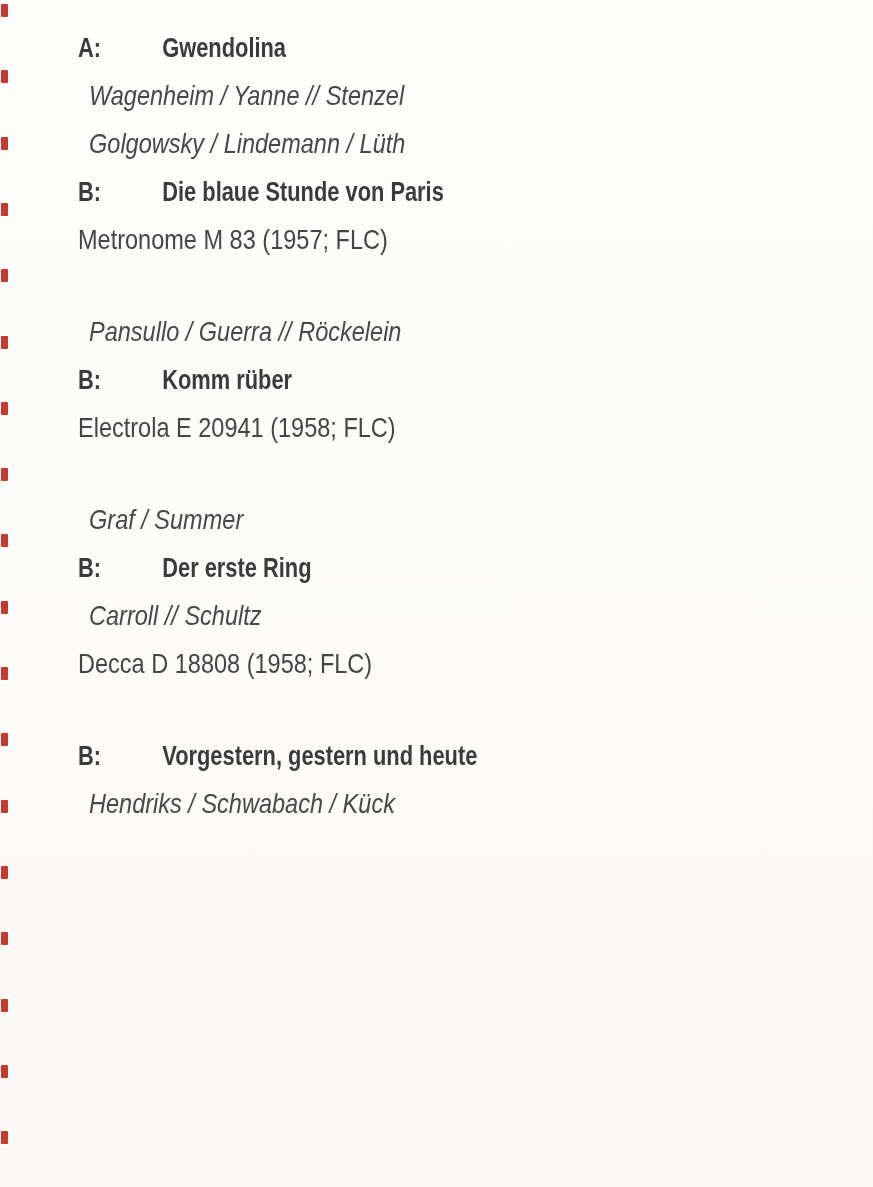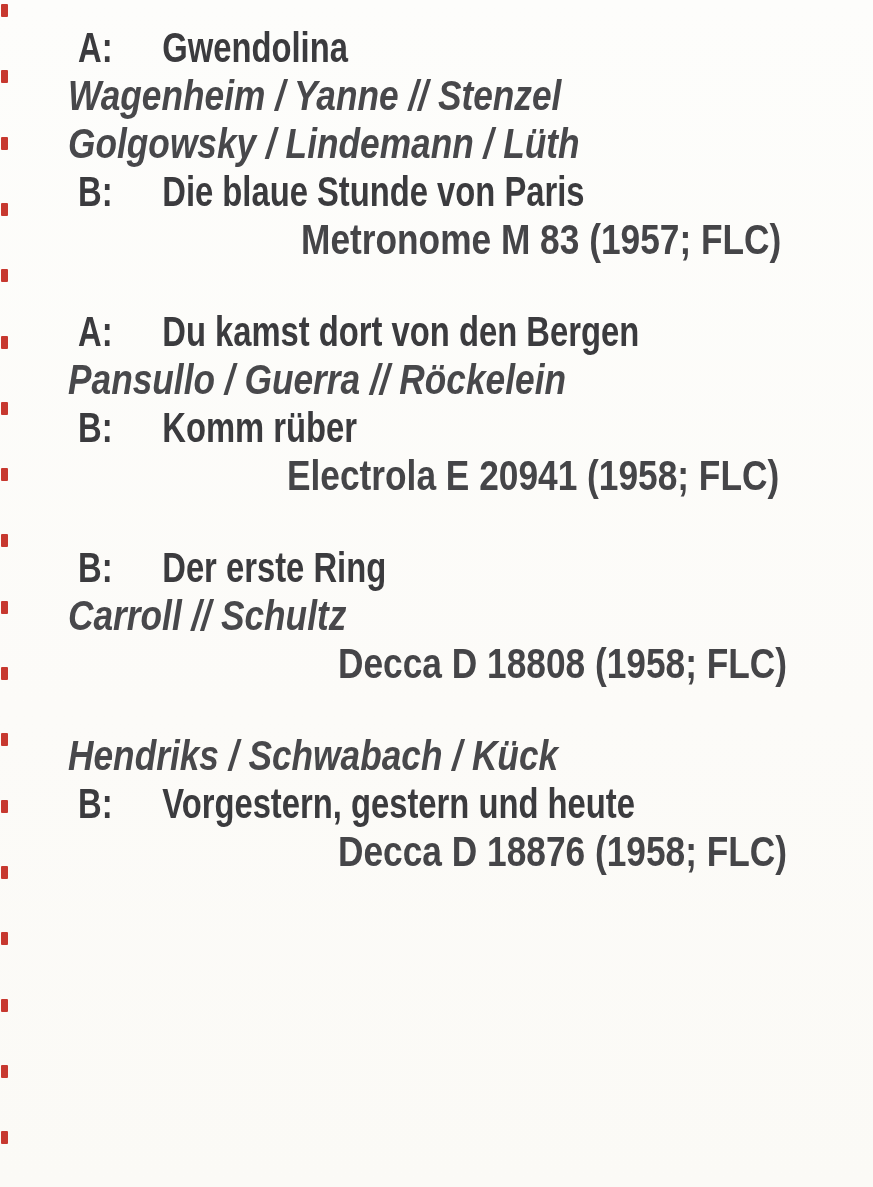--- a/index.html
+++ b/index.html
@@ -37,39 +37,38 @@
     border-radius: 1px;
     opacity: 0.92;
   }
   .record-block {
     margin: 0 0 44px 0;
   }
   .row {
     height: 48px;
     line-height: 48px;
     white-space: nowrap;
-    font-size: 42px;
+    font-size: 28px;
     color: #3f3f42;
   }
   .row-title {
     padding-left: 78px;
     font-weight: 700;
     color: #3b3b3e;
   }
   .row-credits {
-    padding-left: 68px;
+    padding-left: 89px;
     font-style: italic;
-    font-weight: 700;
+    font-weight: 400;
     color: #48484b;
   }
   .row-release {
     padding-left: 78px;
-    font-weight: 700;
+    font-weight: 400;
     color: #454548;
-    text-align: right;
   }
   
   .scale-b {
     display: inline-block;
     transform: scaleX(0.78);
     transform-origin: 0 50%;
   }
   .scale-r {
     display: inline-block;
     transform: scaleX(0.84);
@@ -118,51 +117,48 @@
     </div>
     <div class="row row-title">
       <span class="scale-b"><span class="side-label">B:</span><span>Die blaue Stunde von Paris</span></span>
     </div>
     <div class="row row-release">
       <span class="scale-r">Metronome M 83 (1957; FLC)</span>
     </div>
   </div>
 
   <div class="record-block">
-    <div class="row row-title">
-      <span class="scale-b"><span class="side-label">A:</span><span>Du kamst dort von den Bergen</span></span>
-    </div>
     <div class="row row-credits">
       <span class="scale-r">Pansullo / Guerra // Röckelein</span>
     </div>
     <div class="row row-title">
       <span class="scale-b"><span class="side-label">B:</span><span>Komm rüber</span></span>
     </div>
     <div class="row row-release">
       <span class="scale-r">Electrola E 20941 (1958; FLC)</span>
     </div>
   </div>
 
   <div class="record-block">
+    <div class="row row-credits">
+      <span class="scale-r">Graf / Summer</span>
+    </div>
     <div class="row row-title">
       <span class="scale-b"><span class="side-label">B:</span><span>Der erste Ring</span></span>
     </div>
     <div class="row row-credits">
       <span class="scale-r">Carroll // Schultz</span>
     </div>
     <div class="row row-release">
       <span class="scale-r">Decca D 18808 (1958; FLC)</span>
     </div>
   </div>
 
   <div class="record-block">
-    <div class="row row-credits">
-      <span class="scale-r">Hendriks / Schwabach / Kück</span>
-    </div>
     <div class="row row-title">
       <span class="scale-b"><span class="side-label">B:</span><span>Vorgestern, gestern und heute</span></span>
     </div>
-    <div class="row row-release">
-      <span class="scale-r">Decca D 18876 (1958; FLC)</span>
+    <div class="row row-credits">
+      <span class="scale-r">Hendriks / Schwabach / Kück</span>
     </div>
   </div>
 
 </div>
 
 </body></html>

